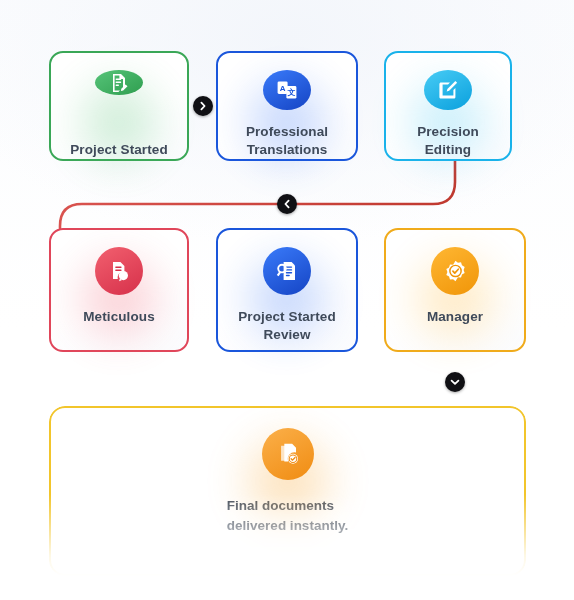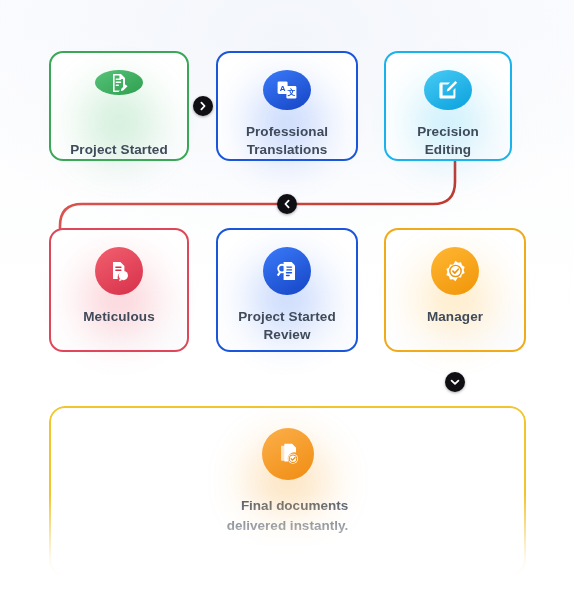--- a/index.html
+++ b/index.html
@@ -81,21 +81,21 @@
   }
   #n-final .glow{
     position:absolute;width:126px;height:126px;border-radius:50%;
     top:10px;left:50%;transform:translateX(-50%);
     background:radial-gradient(circle,#f7a32a 0%,rgba(247,163,42,0) 70%);
     filter:blur(16px);opacity:.36;z-index:0;
   }
   #n-final .icon-circle{margin-top:20px;width:52px;height:52px;}
   #n-final .label{
     margin-top:16px;font-size:13.5px;font-weight:bold;color:#3f4a5a;
-    line-height:20px;text-align:right;
+    line-height:20px;text-align:left;
   }
 
   
   .chev{
     position:absolute;width:20px;height:20px;border-radius:50%;
     background:#101014;
     display:flex;align-items:center;justify-content:center;
     z-index:6;
     box-shadow:0 1px 3px rgba(0,0,0,.35);
   }

